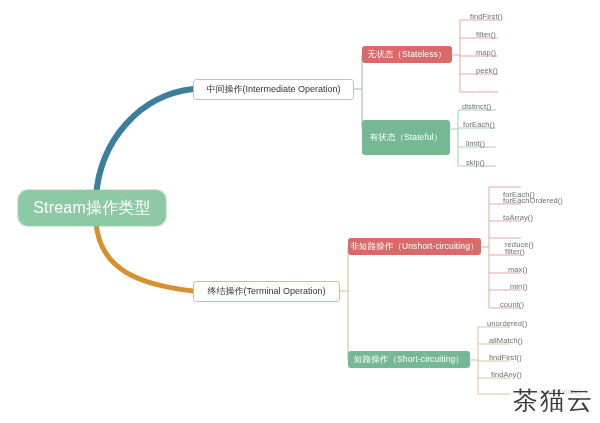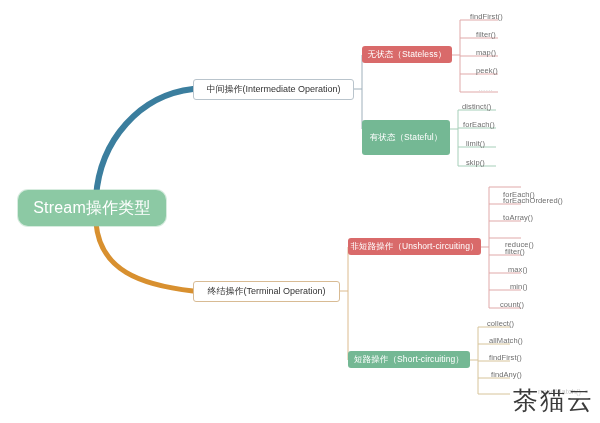--- a/index.html
+++ b/index.html
@@ -164,19 +164,19 @@
 
 <div class="leaf" style="left:503px;top:179px;margin-top:11px;">forEach()</div>
 <div class="leaf" style="left:503px;top:196px;">forEachOrdered()</div>
 <div class="leaf" style="left:503px;top:213px;">toArray()</div>
 <div class="leaf" style="left:505px;top:240px;">reduce()</div>
 <div class="leaf" style="left:505px;top:247px;">filter()</div>
 <div class="leaf" style="left:508px;top:265px;">max()</div>
 <div class="leaf" style="left:510px;top:282px;">min()</div>
 <div class="leaf" style="left:480px;top:300px;padding-left:20px;">count()</div>
 
-<div class="leaf" style="left:487px;top:319px;">collect()</div>
+<div class="leaf" style="left:487px;top:319px;">unordered()</div>
 <div class="leaf" style="left:489px;top:336px;">allMatch()</div>
 <div class="leaf" style="left:489px;top:353px;">findFirst()</div>
 <div class="leaf" style="left:491px;top:370px;">findAny()</div>
 <div class="leaf faded" style="left:490px;top:387px;padding-left:48px;">noneMatch()</div>
 
 <div class="watermark">茶猫云</div>
 
 </body></html>

